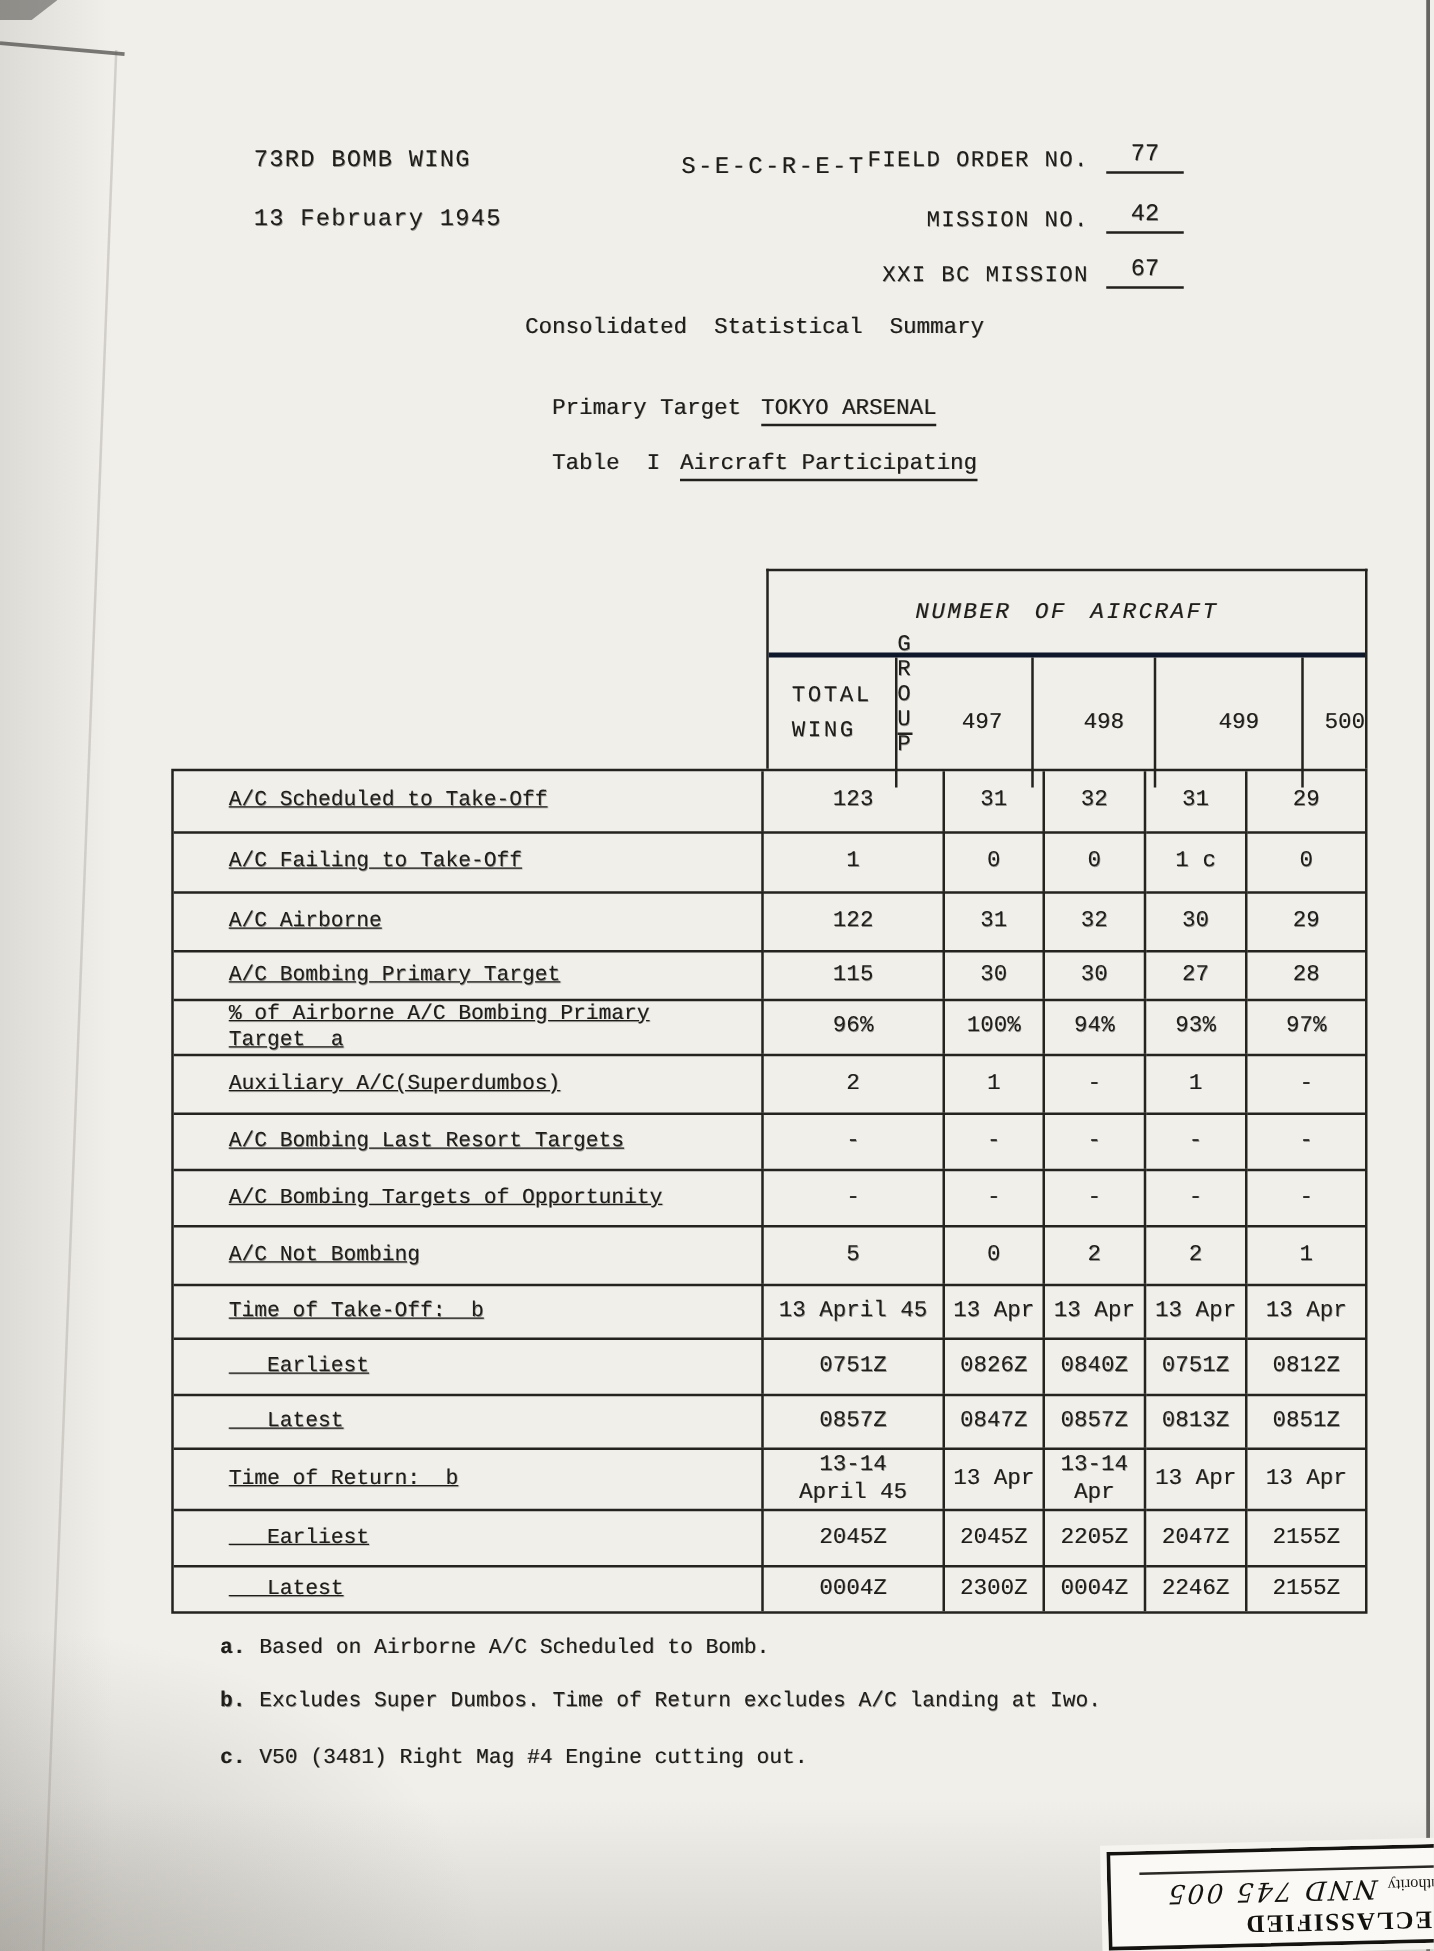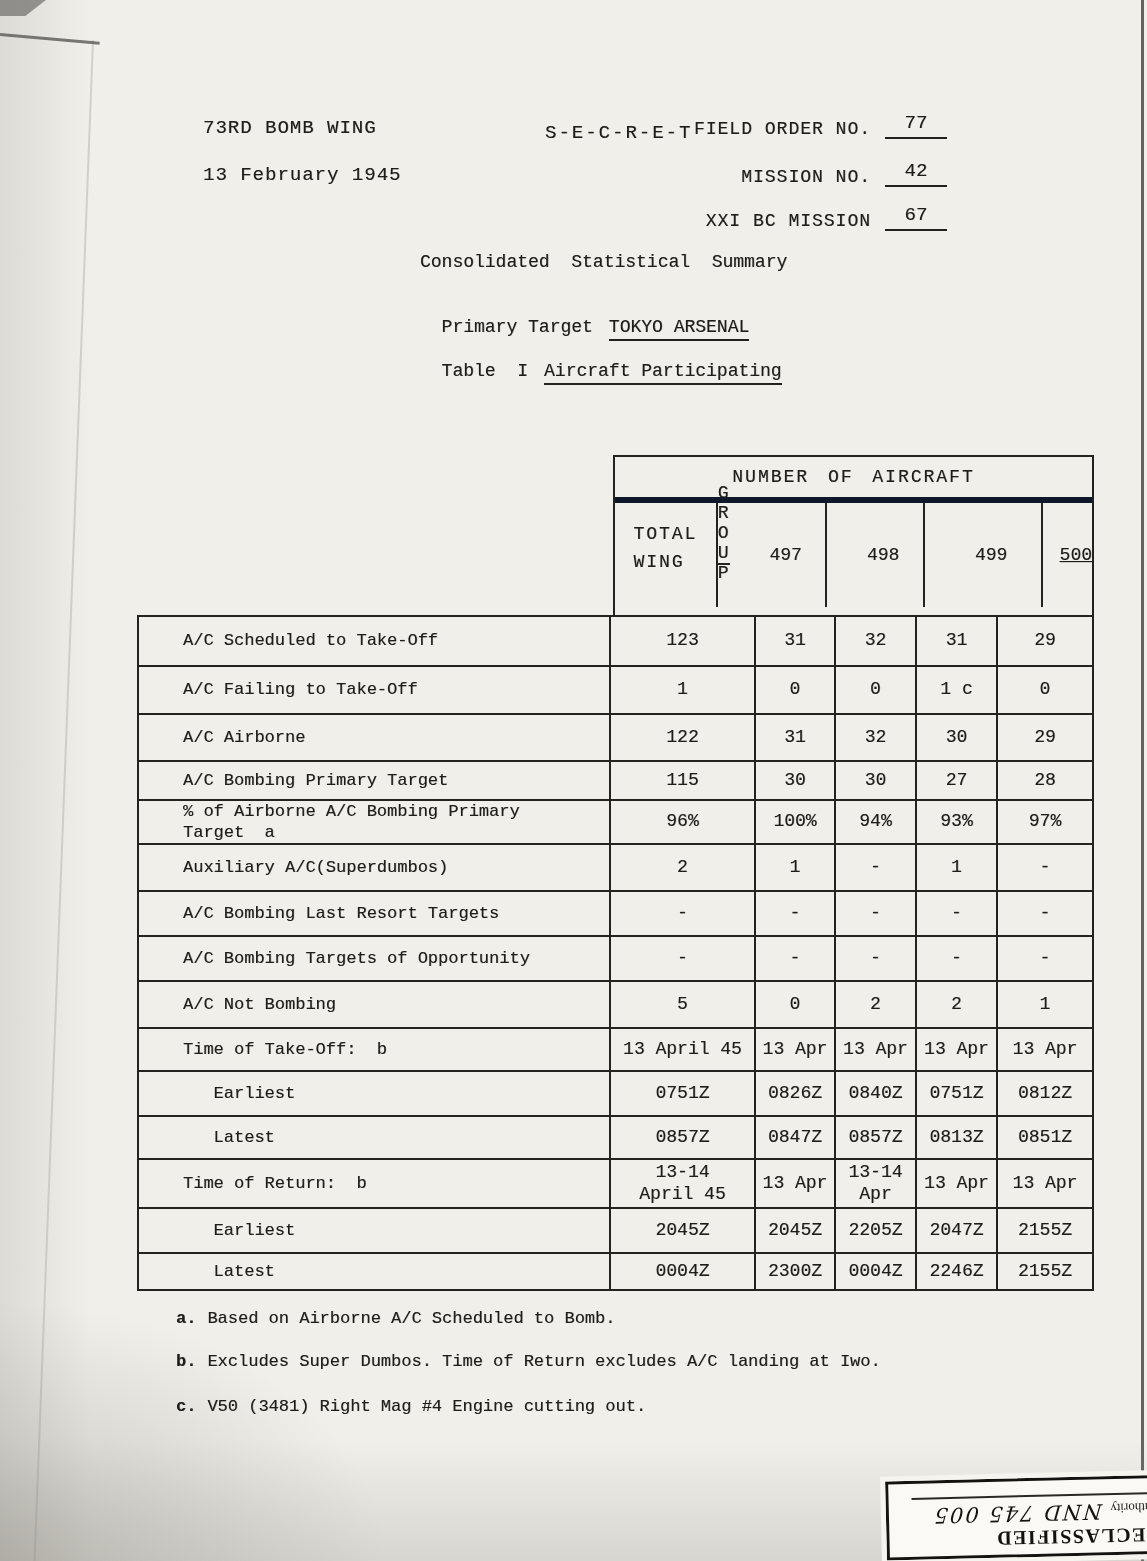--- a/index.html
+++ b/index.html
@@ -45,48 +45,48 @@
   
   .title1{left:420px;top:252px;font-size:18px;}
   .title2{left:420px;top:297px;font-size:18px;}
   .title3{left:420px;top:341px;font-size:18px;}
   .u{border-bottom:2px solid #22211e;padding-bottom:2px;margin-left:16px;}
 
   
   .doc-table{left:137px;top:455px;width:957px;height:833px;}
   .tbl-header{position:absolute;left:476px;top:0;width:481px;height:160px;
     border:2px solid #24231f;border-bottom:none;box-sizing:border-box;}
-  .hdr-noa{height:46px;border-bottom:6px solid #0f172a;box-sizing:border-box;
+  .hdr-noa{height:69px;border-bottom:4px solid #0f172a;box-sizing:border-box;
     display:flex;align-items:center;justify-content:center;
-    font-size:18px;letter-spacing:2px;word-spacing:6px;}
+    font-size:18px;letter-spacing:2px;word-spacing:6px;font-style:italic;}
   .hdr-lower{display:flex;height:104px;}
   .hdr-total{width:145px;box-sizing:border-box;border-right:2px solid #24231f;
     display:flex;align-items:flex-start;justify-content:center;padding-top:18px;
     font-size:18px;letter-spacing:2px;line-height:1.55;}
   .hdr-group-wrap{flex:1;display:flex;flex-direction:row;}
   .hdr-group{height:62px;box-sizing:border-box;border-bottom:2px solid #24231f;
     display:flex;align-items:center;justify-content:center;font-size:18px;letter-spacing:1px;}
   .hdr-nums{flex:1;display:flex;}
   .hdr-num{box-sizing:border-box;border-right:2px solid #24231f;
     display:flex;align-items:center;justify-content:center;font-size:18px;margin-left:17px;}
   .hdr-num:nth-child(1){width:80px;}
   .hdr-num:nth-child(2){width:81px;}
   .hdr-num:nth-child(3){width:101px;}
-  .hdr-num:nth-child(4){flex:1;border-right:none;text-decoration:underline;}
+  .hdr-num:nth-child(4){flex:1;border-right:none;}
 
   .tbl-body{position:absolute;left:0;top:160px;width:957px;box-sizing:border-box;
     border:2px solid #24231f;display:grid;
     grid-template-columns:472px 145px 80px 81px 81px 94px;
     grid-template-rows:48px 48px 47px 39px 44px 47px 45px 45px 47px 43px 45px 43px 49px 45px 37px;}
   .c{box-sizing:border-box;border-right:2px solid #24231f;border-top:2px solid #24231f;
     display:flex;align-items:center;white-space:pre-wrap;
     text-shadow:0.5px 0.4px 0 rgba(30,30,28,.45);}
   .tbl-body > .c:nth-child(-n+6){border-top:none;}
   .tbl-body > .c:nth-child(6n){border-right:none;}
-  .c.lab{padding-left:44px;font-size:17px;line-height:1.25;}
+  .c.lab{padding-left:44px;font-size:17px;line-height:1.25;text-decoration:underline;}
   .c.val{justify-content:center;text-align:center;font-size:18px;line-height:1.2;}
 
   
   .note{left:176px;font-size:17px;display:flex;gap:11px;}
   .note .marker{font-weight:bold;}
   .n0{top:1309px;} .n1{top:1352px;} .n2{top:1397px;}
 
   
   .stamp{left:886px;top:1478px;width:290px;height:79px;box-sizing:border-box;
     background:#faf9f6;border:3px solid #141310;outline:5px solid #f5f4ef;

